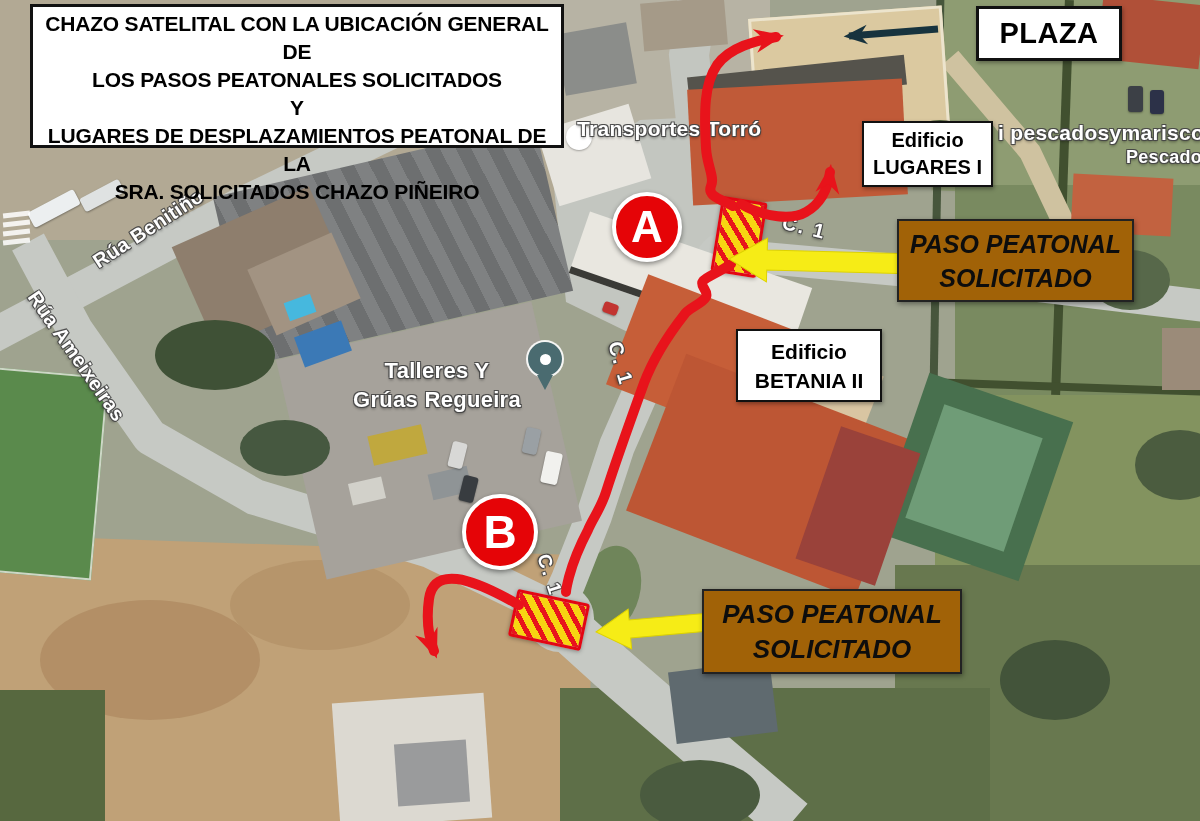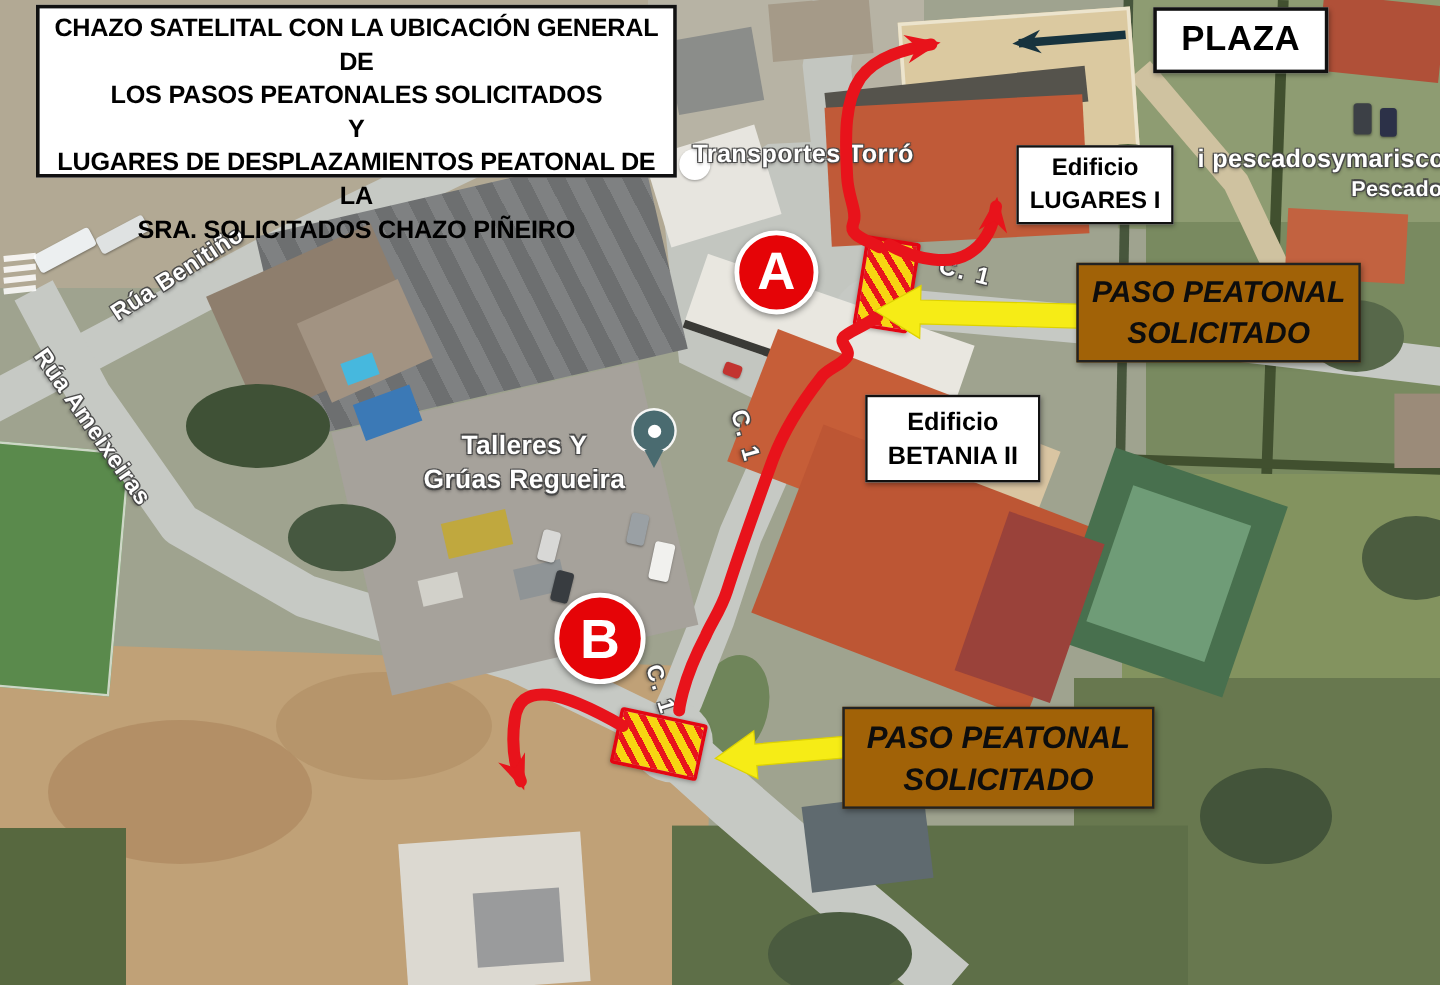--- a/index.html
+++ b/index.html
@@ -11,21 +11,21 @@
   .tree{position:absolute;border-radius:50%;}
   .car{position:absolute;border-radius:3px;box-shadow:0 1px 2px rgba(0,0,0,.35);}
   .zebra{position:absolute;width:27px;height:5px;background:rgba(255,255,255,.85);transform:rotate(-6deg);}
   
   .glabel{position:absolute;color:#fff;font-weight:700;letter-spacing:.3px;white-space:nowrap;
     text-shadow:-1px -1px 0 rgba(70,70,70,.9),1px -1px 0 rgba(70,70,70,.9),
       -1px 1px 0 rgba(70,70,70,.9),1px 1px 0 rgba(70,70,70,.9),0 2px 3px rgba(0,0,0,.45);}
   
   .wbox{position:absolute;background:#fff;border:3px solid #111;display:flex;flex-direction:column;
     align-items:center;justify-content:center;text-align:center;color:#000;font-weight:700;
-    box-shadow:1px 2px 4px rgba(0,0,0,.35);}
+    box-shadow:1px 2px 4px rgba(0,0,0,.35);margin-left:15px;}
   .ybox{position:absolute;background:#a16207;border:2px solid #222;display:flex;flex-direction:column;
     align-items:center;justify-content:center;text-align:center;color:#0d0d0d;font-weight:700;
     font-style:italic;box-shadow:1px 2px 5px rgba(0,0,0,.4);}
   .circle{position:absolute;background:#e50407;border:4px solid #fff;border-radius:50%;
     display:flex;align-items:center;justify-content:center;color:#fff;font-weight:700;
     box-shadow:0 2px 5px rgba(0,0,0,.45);}
   .crossing{position:absolute;border:3px solid #e30613;border-radius:3px;
     background:repeating-linear-gradient(50deg,#e8141c 0 5px,#f7d512 5px 12px);
     box-shadow:0 1px 4px rgba(0,0,0,.35);}
   .titlebox{position:absolute;left:30px;top:4px;width:534px;height:144px;background:#fff;

